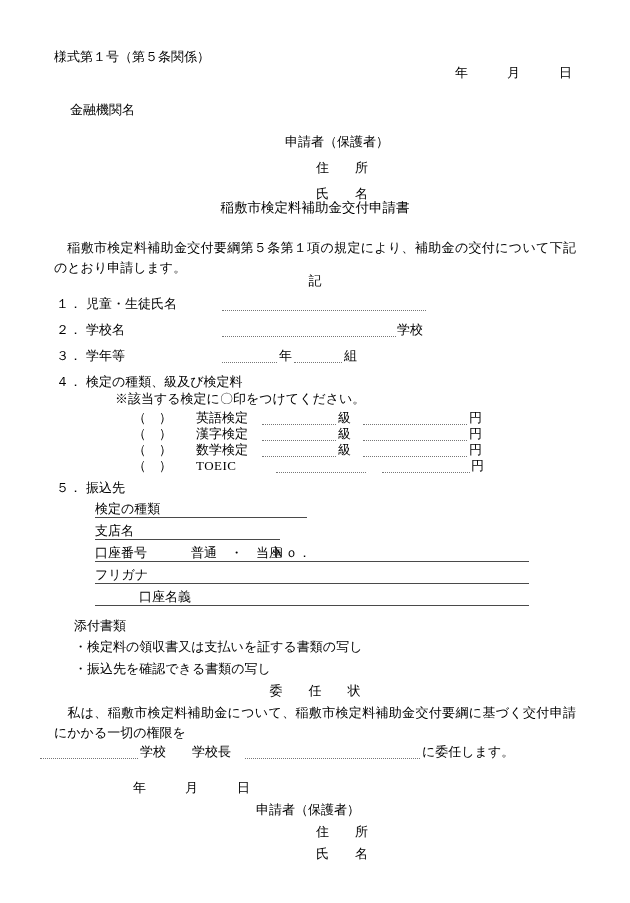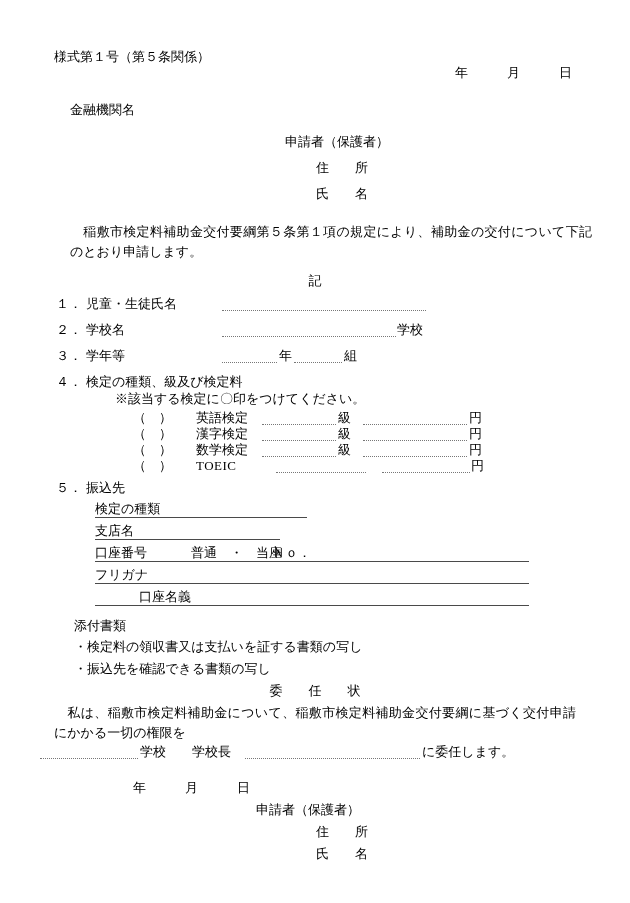--- a/index.html
+++ b/index.html
@@ -65,22 +65,23 @@
   <div class="t f13" style="left:455px; top:66px;">年　　　月　　　日</div>
 
   <div class="t f13" style="left:70px; top:103px;">金融機関名</div>
 
   <div class="t f13" style="left:285px; top:135px;">申請者（保護者）</div>
 
   <div class="t f13" style="left:316px; top:161px;">住　　所</div>
 
   <div class="t f13" style="left:316px; top:187px;">氏　　名</div>
 
+  <div class="center f14" style="top:201px;">稲敷市検定料補助金交付申請書</div>
 
-  <div class="para f13" style="left:54px; top:222px; width:522px;margin-left:16px;">　稲敷市検定料補助金交付要綱第５条第１項の規定により、補助金の交付について下記のとおり申請します。</div>
+  <div class="para f13" style="left:54px; top:238px; width:522px;">　稲敷市検定料補助金交付要綱第５条第１項の規定により、補助金の交付について下記のとおり申請します。</div>
 
   <div class="center f13" style="top:274px;">記</div>
 
   <div class="t f13" style="left:56px; top:297px;">１．</div>
   <div class="t f13" style="left:86px; top:297px;">児童・生徒氏名</div>
   <div class="dline" style="left:222px; top:310px; width:204px;"></div>
 
   <div class="t f13" style="left:56px; top:323px;">２．</div>
   <div class="t f13" style="left:86px; top:323px;">学校名</div>
   <div class="dline" style="left:222px; top:336px; width:174px;"></div>

